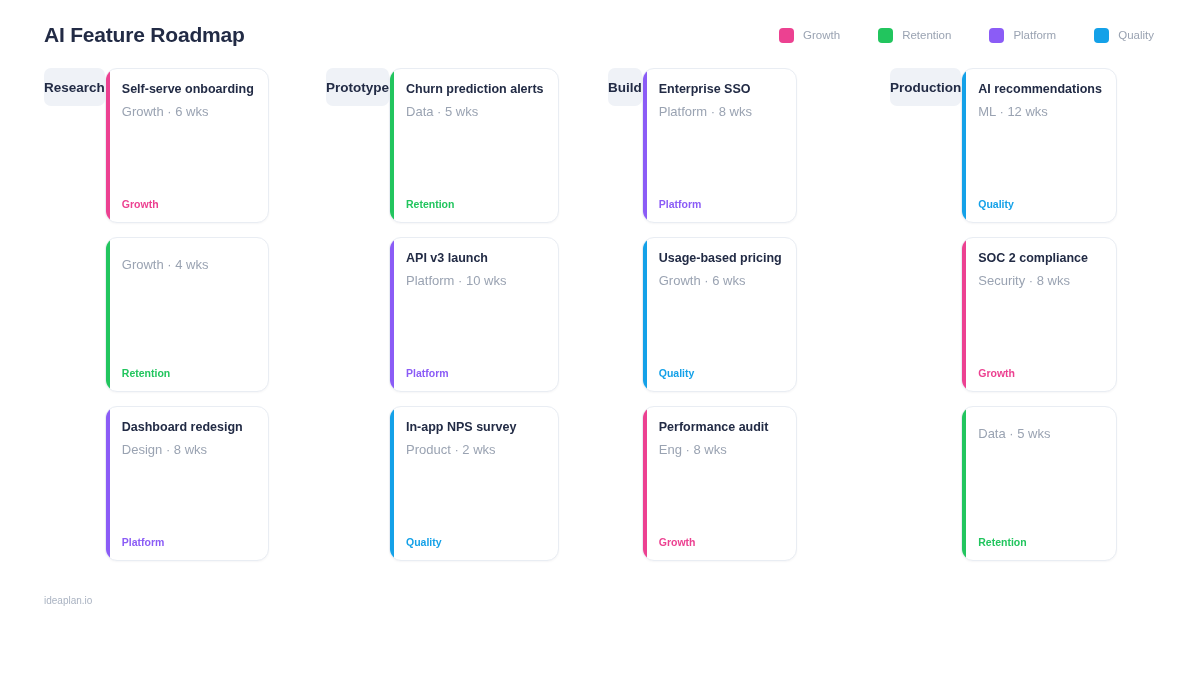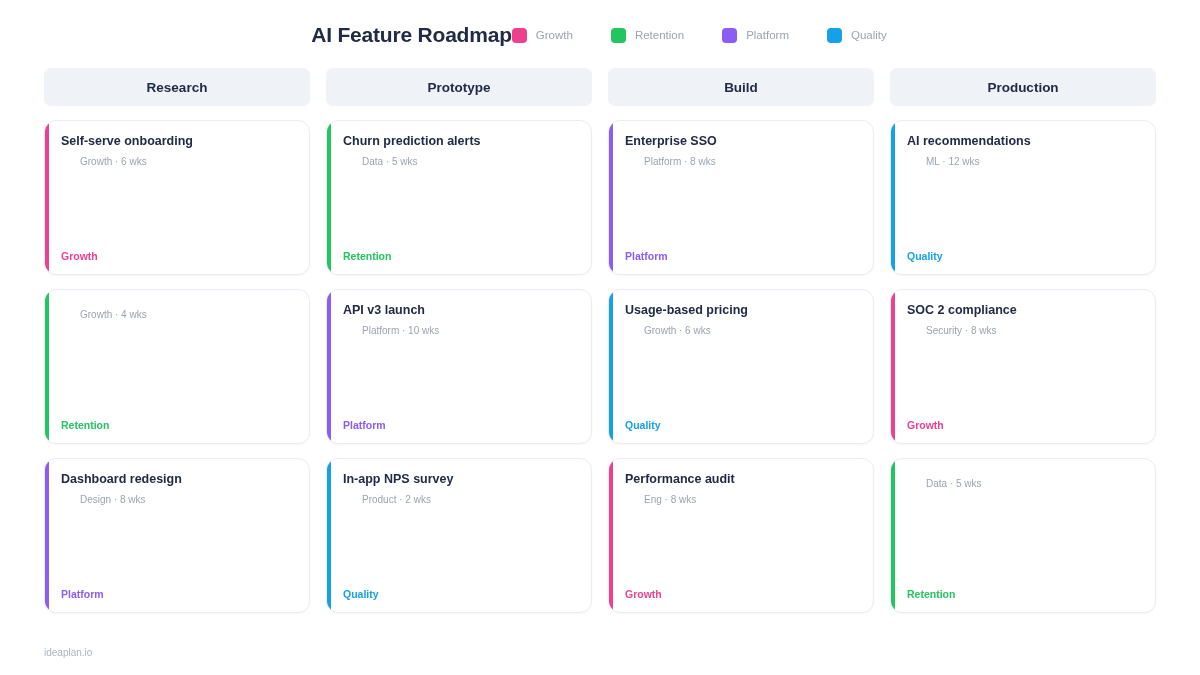--- a/index.html
+++ b/index.html
@@ -15,21 +15,21 @@
     height: 675px;
     position: relative;
     padding: 0 44px;
   }
 
   
   .topbar {
     height: 58px;
     display: flex;
     align-items: center;
-    justify-content: center;
+    justify-content: space-between;
     padding-top: 12px;
   }
   .page-title {
     font-size: 21px;
     font-weight: bold;
     color: #222b45;
     letter-spacing: -0.2px;
   }
   .legend {
     display: flex;
@@ -55,21 +55,20 @@
 
   
   .board {
     display: grid;
     grid-template-columns: repeat(4, 1fr);
     column-gap: 16px;
     margin-top: 10px;
   }
   .column {
     display: flex;
-    flex-direction: column;
   }
   .column-header {
     background: #eff2f7;
     border-radius: 7px;
     height: 38px;
     display: flex;
     align-items: center;
     justify-content: center;
     font-size: 13.5px;
     font-weight: bold;
@@ -102,24 +101,23 @@
     border-top-left-radius: 7px;
     border-bottom-left-radius: 7px;
   }
   .card-title {
     font-size: 12.5px;
     font-weight: bold;
     color: #222b45;
     line-height: 1.3;
   }
   .card-meta {
-    font-size: 10px;
+    font-size: 13px;
     color: #9aa3b2;
     margin-top: 7px;
-    margin-left: 19px;
   }
   .card-spacer { flex: 1; }
   .card-tag {
     font-size: 10.5px;
     font-weight: bold;
   }
 
   
   .footer {
     margin-top: 34px;

